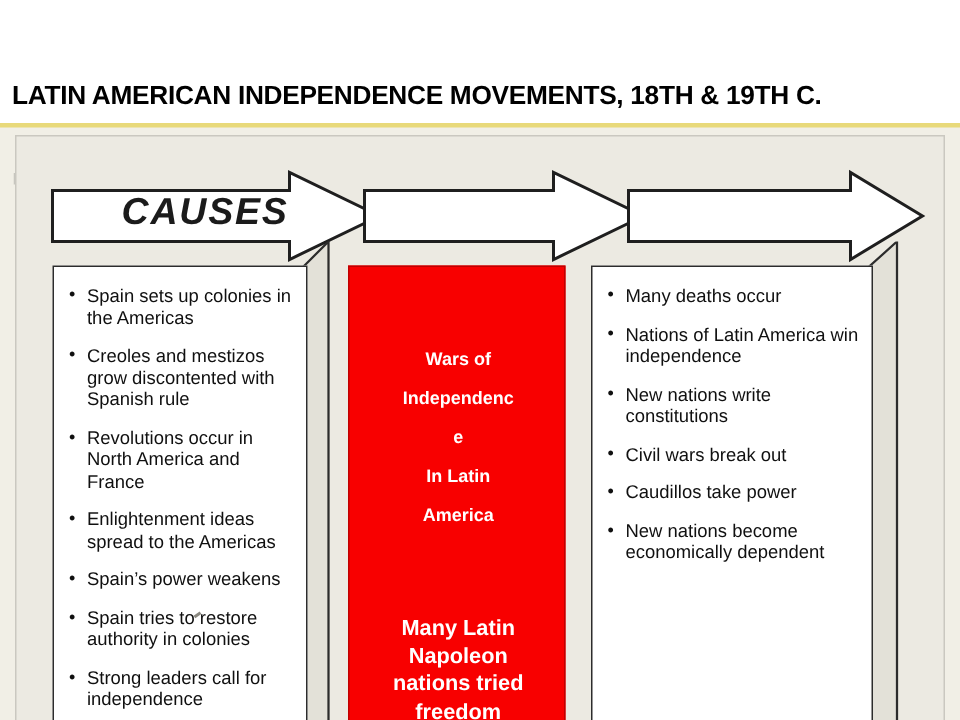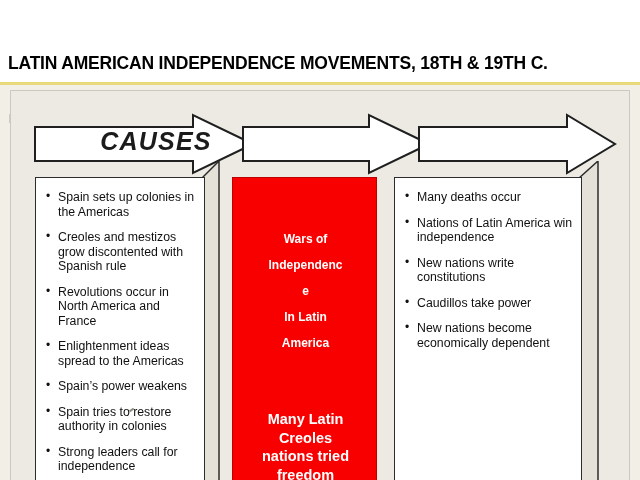--- a/index.html
+++ b/index.html
@@ -85,21 +85,21 @@
     font-size: 25px;
     font-weight: bold;
     font-style: italic;
     color: #1b1b1b;
     letter-spacing: 1.2px;
     font-family: "Liberation Sans", sans-serif;
     text-shadow: 1px 1px 0 #ffffff;
   }
 
   #causes-banner { left: 22px; top: 22px; width: 222px; }
-  #causes-label  { left: 48px; width: 150px; text-align: center; }
+  #causes-label  { left: 48px; width: 150px; }
 
   #center-banner { left: 230px; top: 22px; width: 190px; }
 
   #effects-banner { left: 406px; top: 22px; width: 200px; }
 
   
   .column-box {
     position: absolute;
     box-sizing: border-box;
   }
@@ -242,35 +242,36 @@
       <div class="column-box" id="center-col">
         <div class="center-text" id="center-title">
           <div>Wars of</div>
           <div>Independenc</div>
           <div>e</div>
           <div>In Latin</div>
           <div>America</div>
         </div>
         <div class="center-text" id="center-body">
           <div>Many Latin</div>
-          <div>Creoles</div>
+          <div>Napoleon</div>
           <div>nations tried</div>
           <div>freedom</div>
           <div>a break for</div>
           <div>while</div>
           <div>Napoleon</div>
 
         </div>
       </div>
 
       <div class="column-box" id="effects-col">
         <div class="bullet-list">
           <div class="bullet-item">Many deaths occur</div>
           <div class="bullet-item">Nations of Latin America win independence</div>
           <div class="bullet-item">New nations write constitutions</div>
+          <div class="bullet-item">Civil wars break out</div>
           <div class="bullet-item">Caudillos take power</div>
           <div class="bullet-item">New nations become economically dependent</div>
         </div>
       </div>
 
       <div class="artifact" style="left:118px; top:318px; width:5px; height:1.5px; transform:rotate(-35deg);"></div>
 
     </div>
   </div>
 </div>

